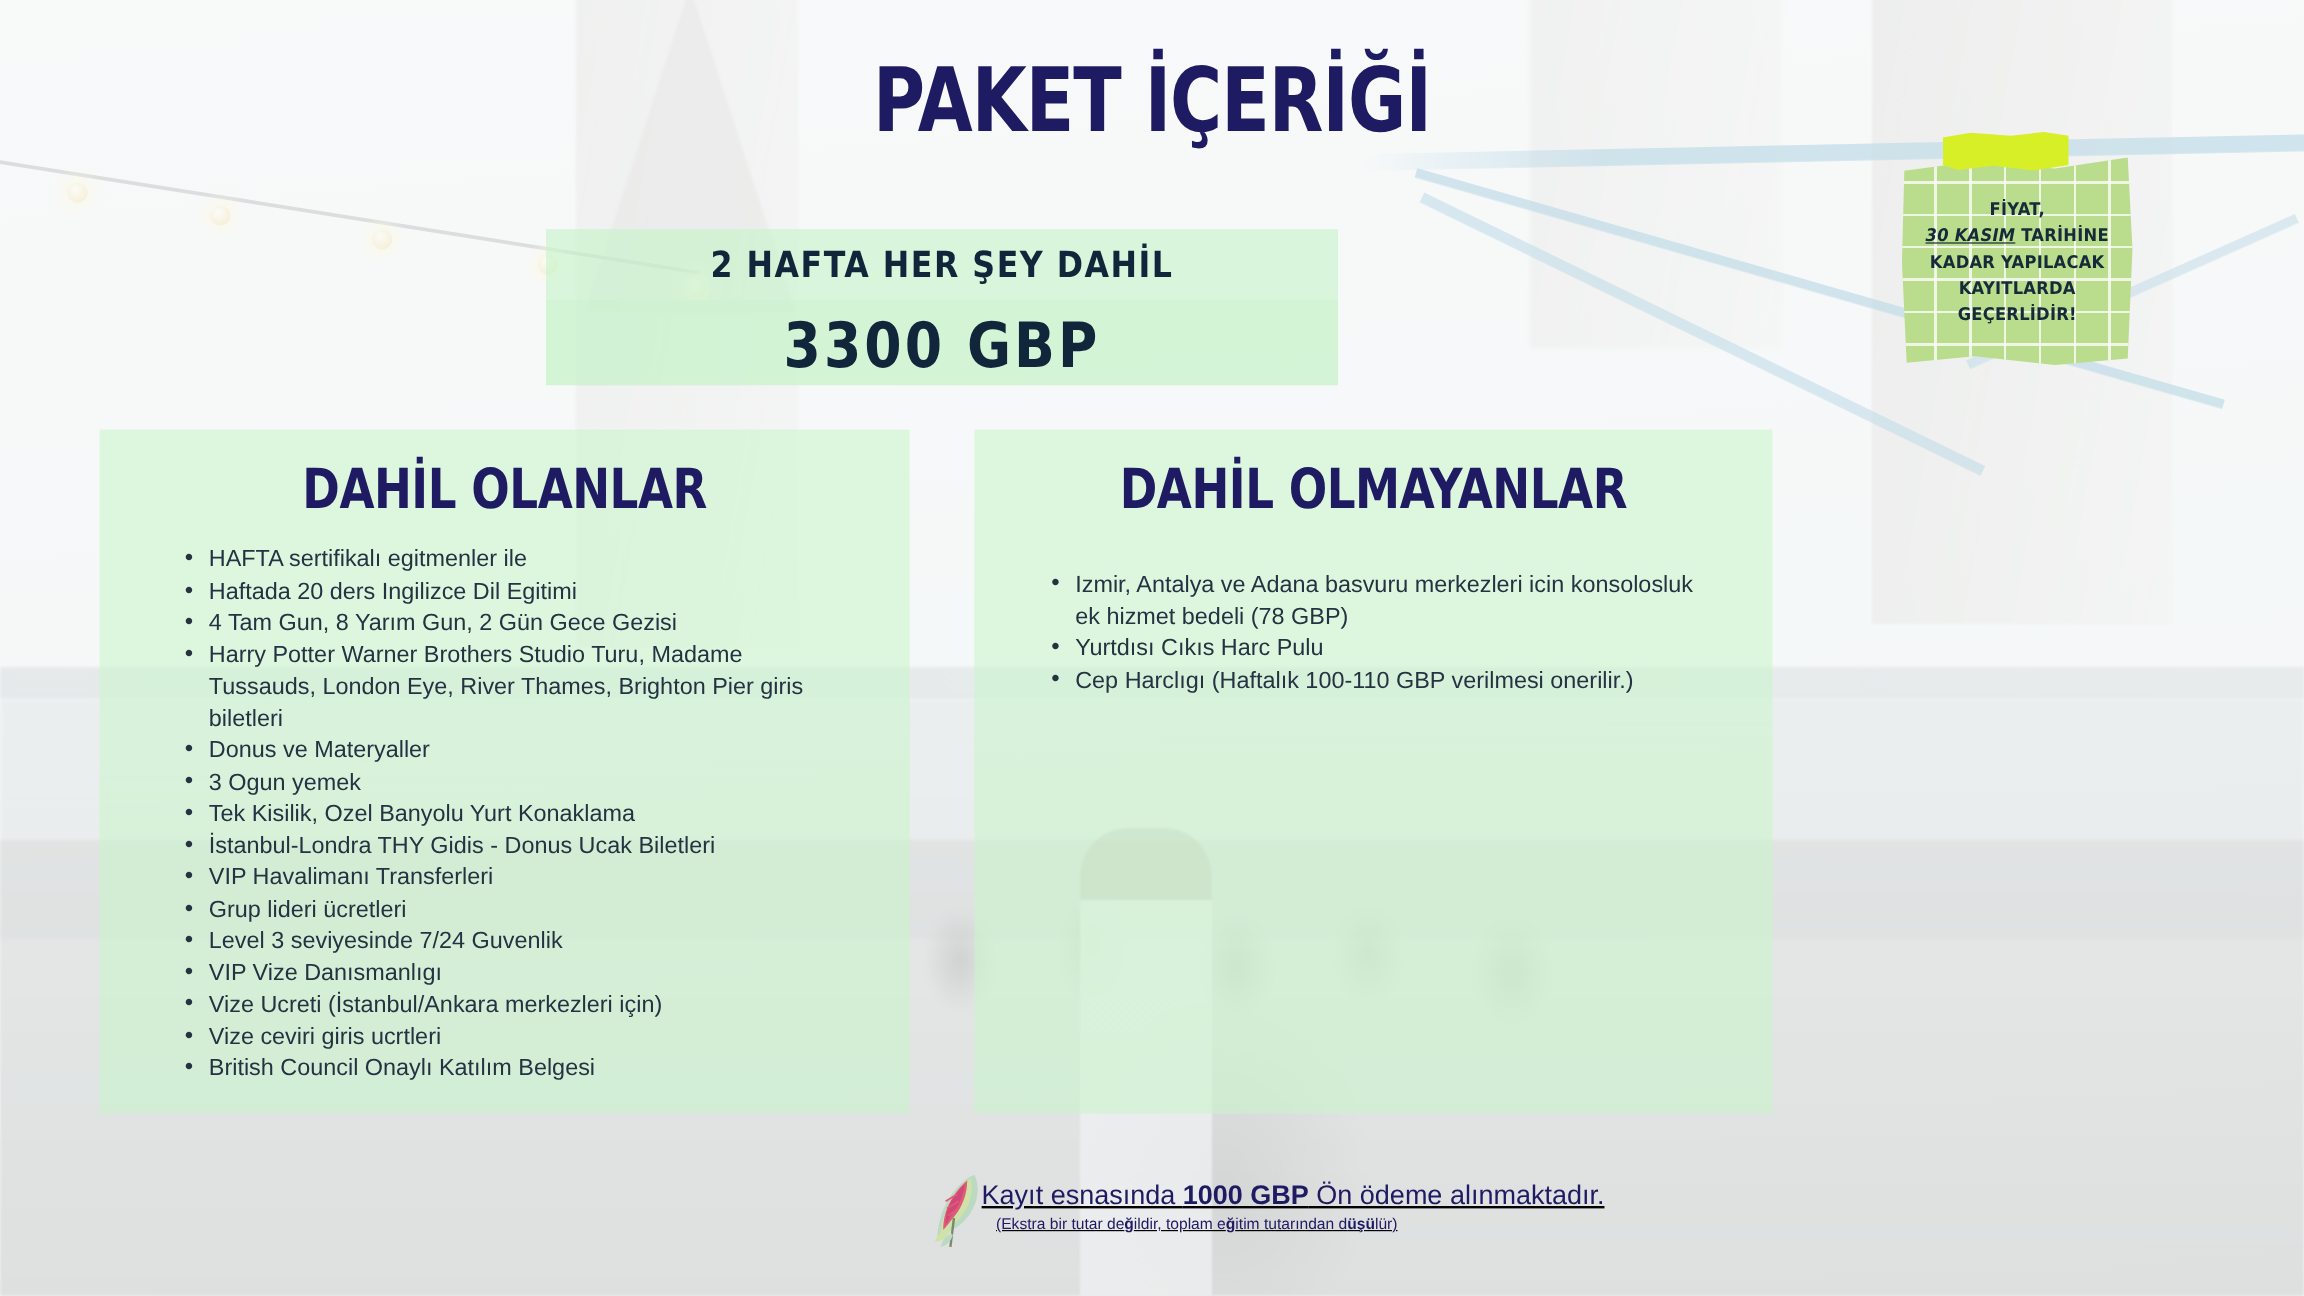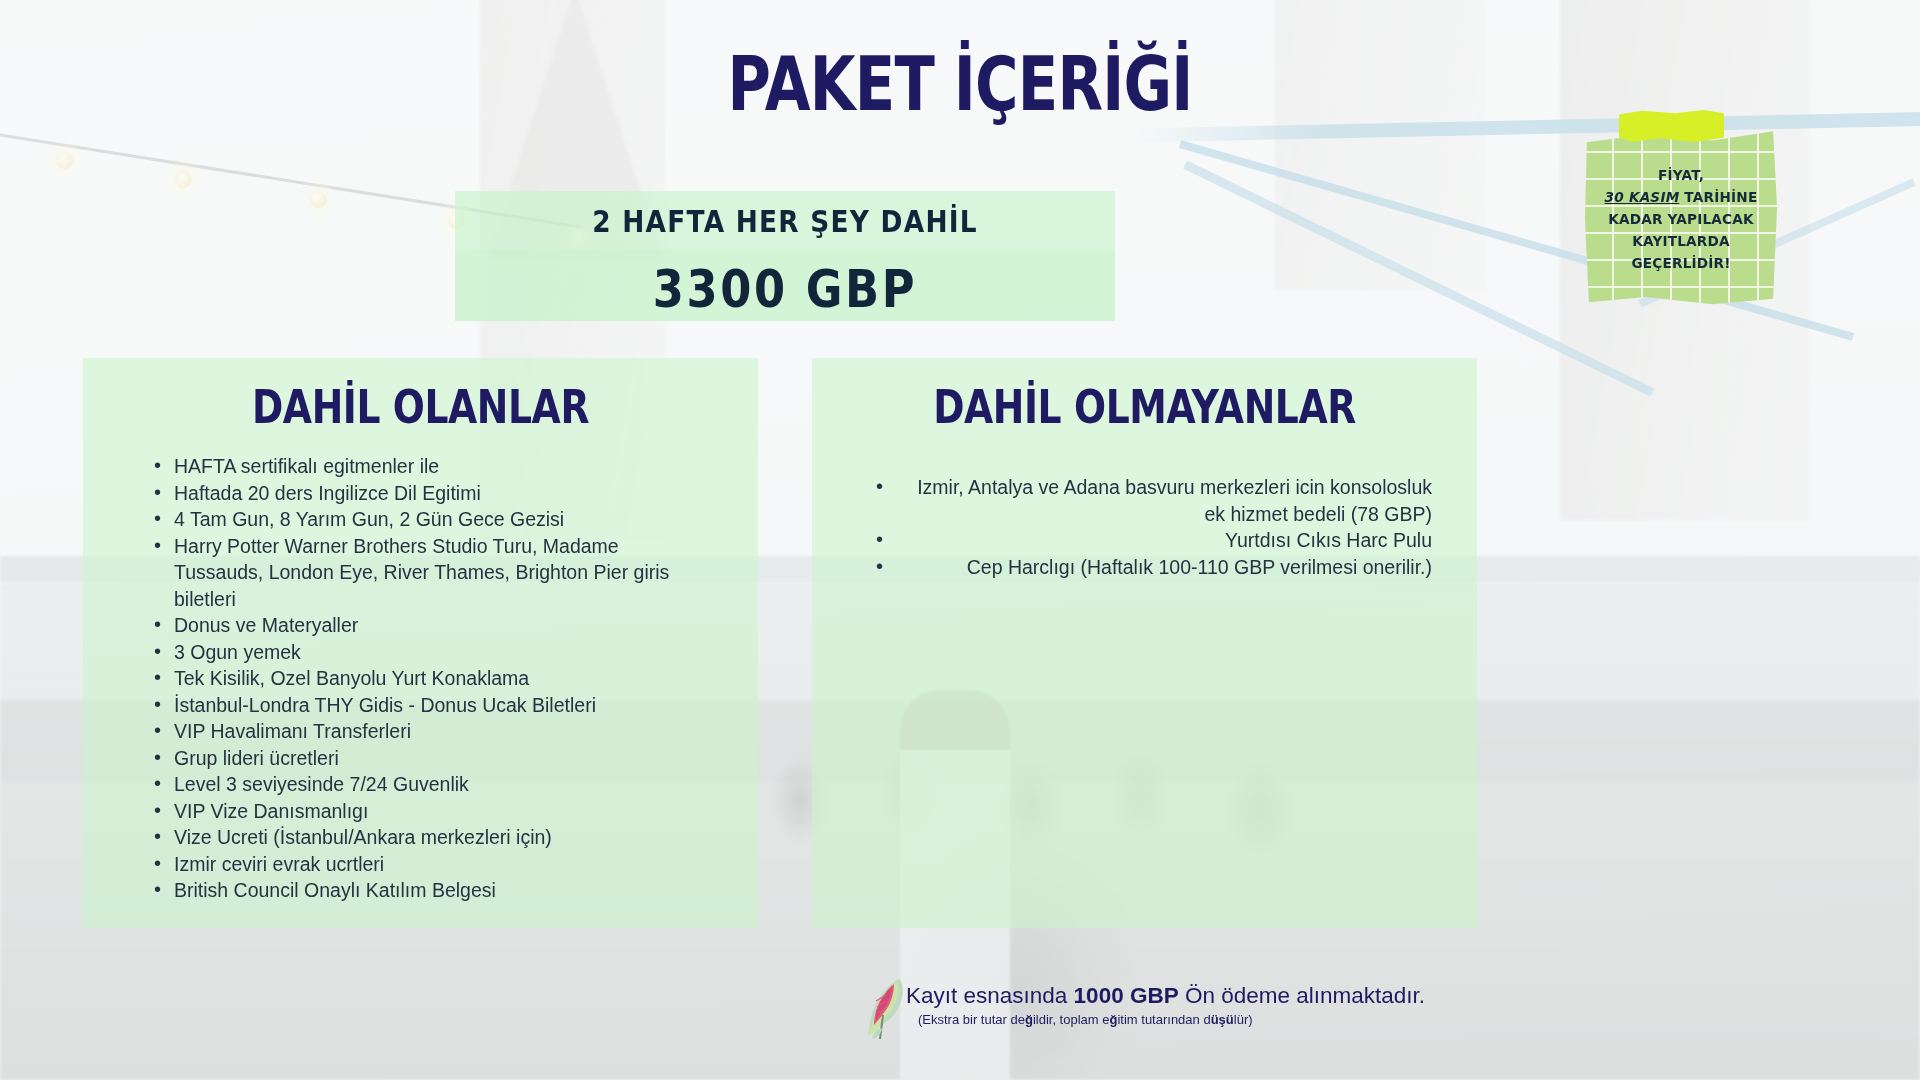--- a/index.html
+++ b/index.html
@@ -183,24 +183,24 @@
     line-height:26.5px;
   }
   ul.bullets li {
     position:relative; padding-left:24px; margin-bottom:0px;
   }
   ul.bullets li::before {
     content:"•"; position:absolute; left:4px; top:-1px;
     font-size:20px; color:#253242;
   }
   .bl-left  { left:150px; top:425px; width:560px; }
-  .bl-right { left:872px; top:446px; width:560px;text-align:right; }
-
-  
-  .foot { position:absolute; left:906px; top:955px; width:620px; }
+  .bl-right { left:872px; top:446px; width:560px; }
+
+  
+  .foot { position:absolute; left:818px; top:955px; width:620px;text-decoration:underline; }
   .foot-line1 {
     font-size:22.5px; color:#1e1b62;
     font-family:"Liberation Sans", sans-serif;
     white-space:nowrap;
   }
   .foot-line1 b { font-weight:bold; }
   .foot-line2 {
     font-size:13px; color:#1e1b62; margin-top:3px; padding-left:12px;
     font-family:"Liberation Sans", sans-serif;
     white-space:nowrap;
@@ -265,21 +265,21 @@
       <li>Harry Potter Warner Brothers Studio Turu, Madame Tussauds, London Eye, River Thames, Brighton Pier giris biletleri</li>
       <li>Donus ve Materyaller</li>
       <li>3 Ogun yemek</li>
       <li>Tek Kisilik, Ozel Banyolu Yurt Konaklama</li>
       <li>İstanbul-Londra THY Gidis - Donus Ucak Biletleri</li>
       <li>VIP Havalimanı Transferleri</li>
       <li>Grup lideri ücretleri</li>
       <li>Level 3 seviyesinde 7/24 Guvenlik</li>
       <li>VIP Vize Danısmanlıgı</li>
       <li>Vize Ucreti (İstanbul/Ankara merkezleri için)</li>
-      <li>Izmir ceviri evrak ucrtleri</li>
+      <li>Vize ceviri giris ucrtleri</li>
       <li>British Council Onaylı Katılım Belgesi</li>
     </ul>
 
   <div class="panel panel-right"></div>
   <div class="panel-title pt-right">DAHİL OLMAYANLAR</div>
   <ul class="bullets bl-right" id="excluded-list">
       <li>Izmir, Antalya ve Adana basvuru merkezleri icin konsolosluk ek hizmet bedeli (78 GBP)</li>
       <li>Yurtdısı Cıkıs Harc Pulu</li>
       <li>Cep Harclıgı (Haftalık 100-110 GBP verilmesi onerilir.)</li>
     </ul>

